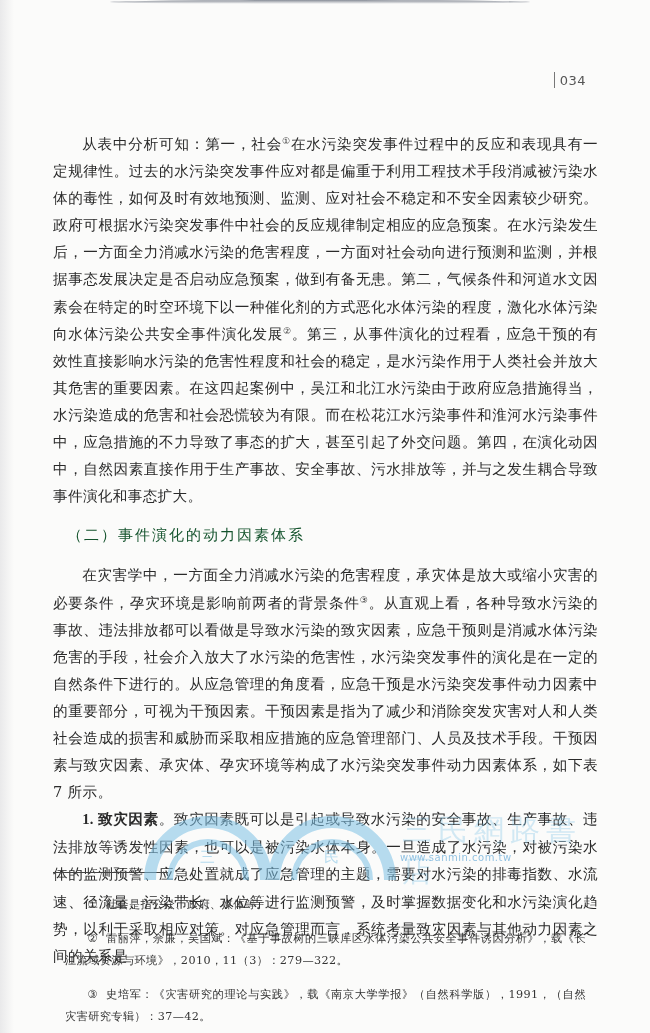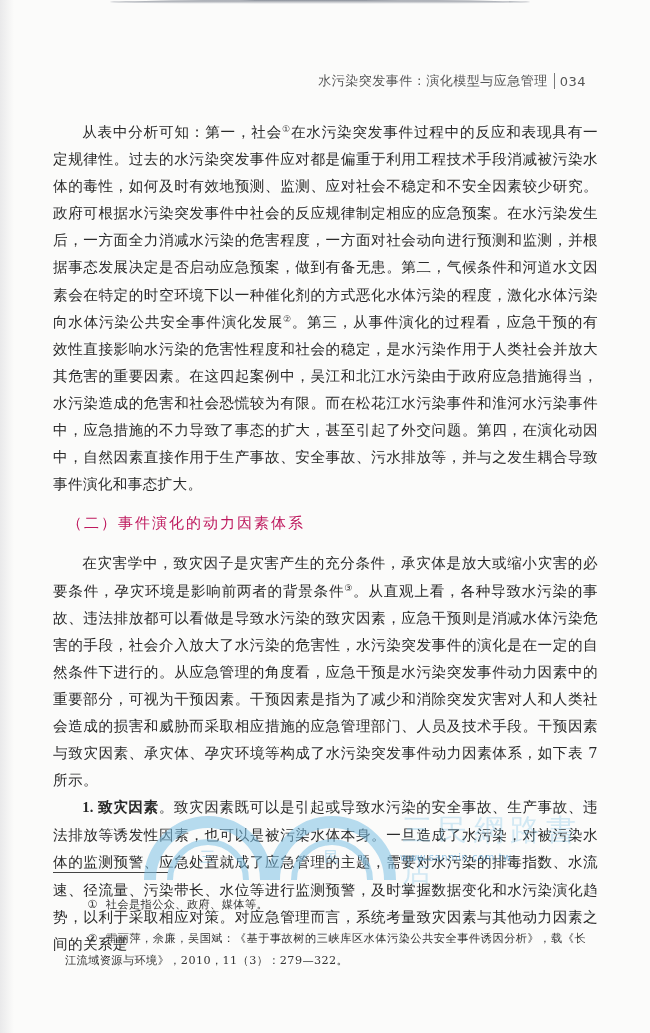--- a/index.html
+++ b/index.html
@@ -21,30 +21,30 @@
     .running-header {
       position: absolute; top: 72px; right: 64px;
       font-family: "DejaVu Sans", "Liberation Sans", sans-serif;
       font-size: 13px; color: #555; letter-spacing: 0.5px;
       display: flex; align-items: center;
     }
     .running-header .sep {
       display: inline-block; width: 1px; height: 16px; background: #777; margin: 0 5px 0 6px;
     }
     .body-text {
-      position: absolute; left: 53px; top: 118px; width: 545px;
+      position: absolute; left: 53px; top: 130px; width: 545px;
       font-size: 14.6px; line-height: 27.1px; text-align: justify;
       letter-spacing: 0.35px;
     }
     .body-text p { margin: 0; text-indent: 2em; }
     .body-text sup { font-size: 9px; vertical-align: 5px; line-height: 0; }
     .section-heading {
       margin: 13px 0 12px 0 !important; text-indent: 0 !important;
       padding-left: 14px; font-size: 15px; letter-spacing: 2px;
-      font-family: "DejaVu Sans", "Liberation Sans", sans-serif; font-weight: normal; color: #be185d;
+      font-family: "DejaVu Sans", "Liberation Sans", sans-serif; font-weight: normal; color: #14532d;
     }
     .bold-term { font-weight: bold; font-family: Liberation Serif, serif; }
     .footnote-rule {
       position: absolute; left: 53px; top: 872px; width: 115px; height: 1px; background: #444;
     }
     .footnotes {
       position: absolute; left: 53px; top: 882px; width: 545px;
       font-size: 11.2px; line-height: 22px; color: #333; letter-spacing: 0.4px;
     }
     .footnotes .fn { margin: 12px; text-indent: 2em; text-align: justify; }
@@ -70,46 +70,48 @@
       font-size: 15px; color: #7ec2e6;
     }
   </style>
 </head>
 <body>
 
 <div class="page-shadow-top"></div>
 <div class="page-shadow-left"></div>
 
 <div class="running-header">
-  <span>水污染突发事件：演化模型与应急管理</span>
   <span class="sep"></span>
   <span>034</span>
 </div>
 
 <div class="body-text">
   <p>
     <span>从表中分析可知：第一，社会</span><sup>①</sup><span>在水污染突发事件过程中的反应和表现具有一定规律性。过去的水污染突发事件应对都是偏重于利用工程技术手段消减被污染水体的毒性，如何及时有效地预测、监测、应对社会不稳定和不安全因素较少研究。政府可根据水污染突发事件中社会的反应规律制定相应的应急预案。在水污染发生后，一方面全力消减水污染的危害程度，一方面对社会动向进行预测和监测，并根据事态发展决定是否启动应急预案，做到有备无患。第二，气候条件和河道水文因素会在特定的时空环境下以一种催化剂的方式恶化水体污染的程度，激化水体污染向水体污染公共安全事件演化发展</span><sup>②</sup><span>。第三，从事件演化的过程看，应急干预的有效性直接影响水污染的危害性程度和社会的稳定，是水污染作用于人类社会并放大其危害的重要因素。在这四起案例中，吴江和北江水污染由于政府应急措施得当，水污染造成的危害和社会恐慌较为有限。而在松花江水污染事件和淮河水污染事件中，应急措施的不力导致了事态的扩大，甚至引起了外交问题。第四，在演化动因中，自然因素直接作用于生产事故、安全事故、污水排放等，并与之发生耦合导致事件演化和事态扩大。</span>
   </p>
   <p class="section-heading">（二）事件演化的动力因素体系</p>
   <p>
-    <span>在灾害学中，致灾因子是灾害产生的充分条件，承灾体是放大或缩小灾害的必要条件，孕灾环境是影响前两者的背景条件</span><sup>③</sup><span>。从直观上看，各种导致水污染的事故、违法排放都可以看做是导致水污染的致灾因素，应急干预则是消减水体污染危害的手段，社会介入放大了水污染的危害性，水污染突发事件的演化是在一定的自然条件下进行的。从应急管理的角度看，应急干预是水污染突发事件动力因素中的重要部分，可视为干预因素。干预因素是指为了减少和消除突发灾害对人和人类社会造成的损害和威胁而采取相应措施的应急管理部门、人员及技术手段。干预因素与致灾因素、承灾体、孕灾环境等构成了水污染突发事件动力因素体系，如下表 7 所示。</span>
+    <span>在灾害学中，一方面全力消减水污染的危害程度，承灾体是放大或缩小灾害的必要条件，孕灾环境是影响前两者的背景条件</span><sup>③</sup><span>。从直观上看，各种导致水污染的事故、违法排放都可以看做是导致水污染的致灾因素，应急干预则是消减水体污染危害的手段，社会介入放大了水污染的危害性，水污染突发事件的演化是在一定的自然条件下进行的。从应急管理的角度看，应急干预是水污染突发事件动力因素中的重要部分，可视为干预因素。干预因素是指为了减少和消除突发灾害对人和人类社会造成的损害和威胁而采取相应措施的应急管理部门、人员及技术手段。干预因素与致灾因素、承灾体、孕灾环境等构成了水污染突发事件动力因素体系，如下表 7 所示。</span>
   </p>
   <p>
     <span class="bold-term">1. 致灾因素</span><span>。致灾因素既可以是引起或导致水污染的安全事故、生产事故、违法排放等诱发性因素，也可以是被污染水体本身。一旦造成了水污染，对被污染水体的监测预警、应急处置就成了应急管理的主题，需要对水污染的排毒指数、水流速、径流量、污染带长、水位等进行监测预警，及时掌握数据变化和水污染演化趋势，以利于采取相应对策。对应急管理而言，系统考量致灾因素与其他动力因素之间的关系是</span>
   </p>
 </div>
 
 <div class="footnote-rule"></div>
 
 <div class="footnotes">
   <p class="fn">
     <span class="mark">①</span><span>社会是指公众、政府、媒体等。</span>
   </p>
   <p class="fn">
     <span class="mark">②</span><span>雷丽萍，佘廉，吴国斌：《基于事故树的三峡库区水体污染公共安全事件诱因分析》，载《长江流域资源与环境》，2010，11（3）：279—322。</span>
+  </p>
+  <p class="fn">
+    <span class="mark">③</span><span>史培军：《灾害研究的理论与实践》，载《南京大学学报》（自然科学版），1991，（自然灾害研究专辑）：37—42。</span>
   </p>
 </div>
 
 <div class="watermark">
   <svg class="wm-arches" width="260" height="80" viewBox="0 0 260 80">
     <path d="M10 80 A58 58 0 0 1 126 80" fill="none" stroke="#7ec2e6" stroke-width="12"></path>
     <path d="M30 80 A38 38 0 0 1 106 80" fill="none" stroke="#7ec2e6" stroke-width="6"></path>
     <path d="M134 80 A58 58 0 0 1 250 80" fill="none" stroke="#7ec2e6" stroke-width="12"></path>
     <path d="M154 80 A38 38 0 0 1 230 80" fill="none" stroke="#7ec2e6" stroke-width="6"></path>
   </svg>

